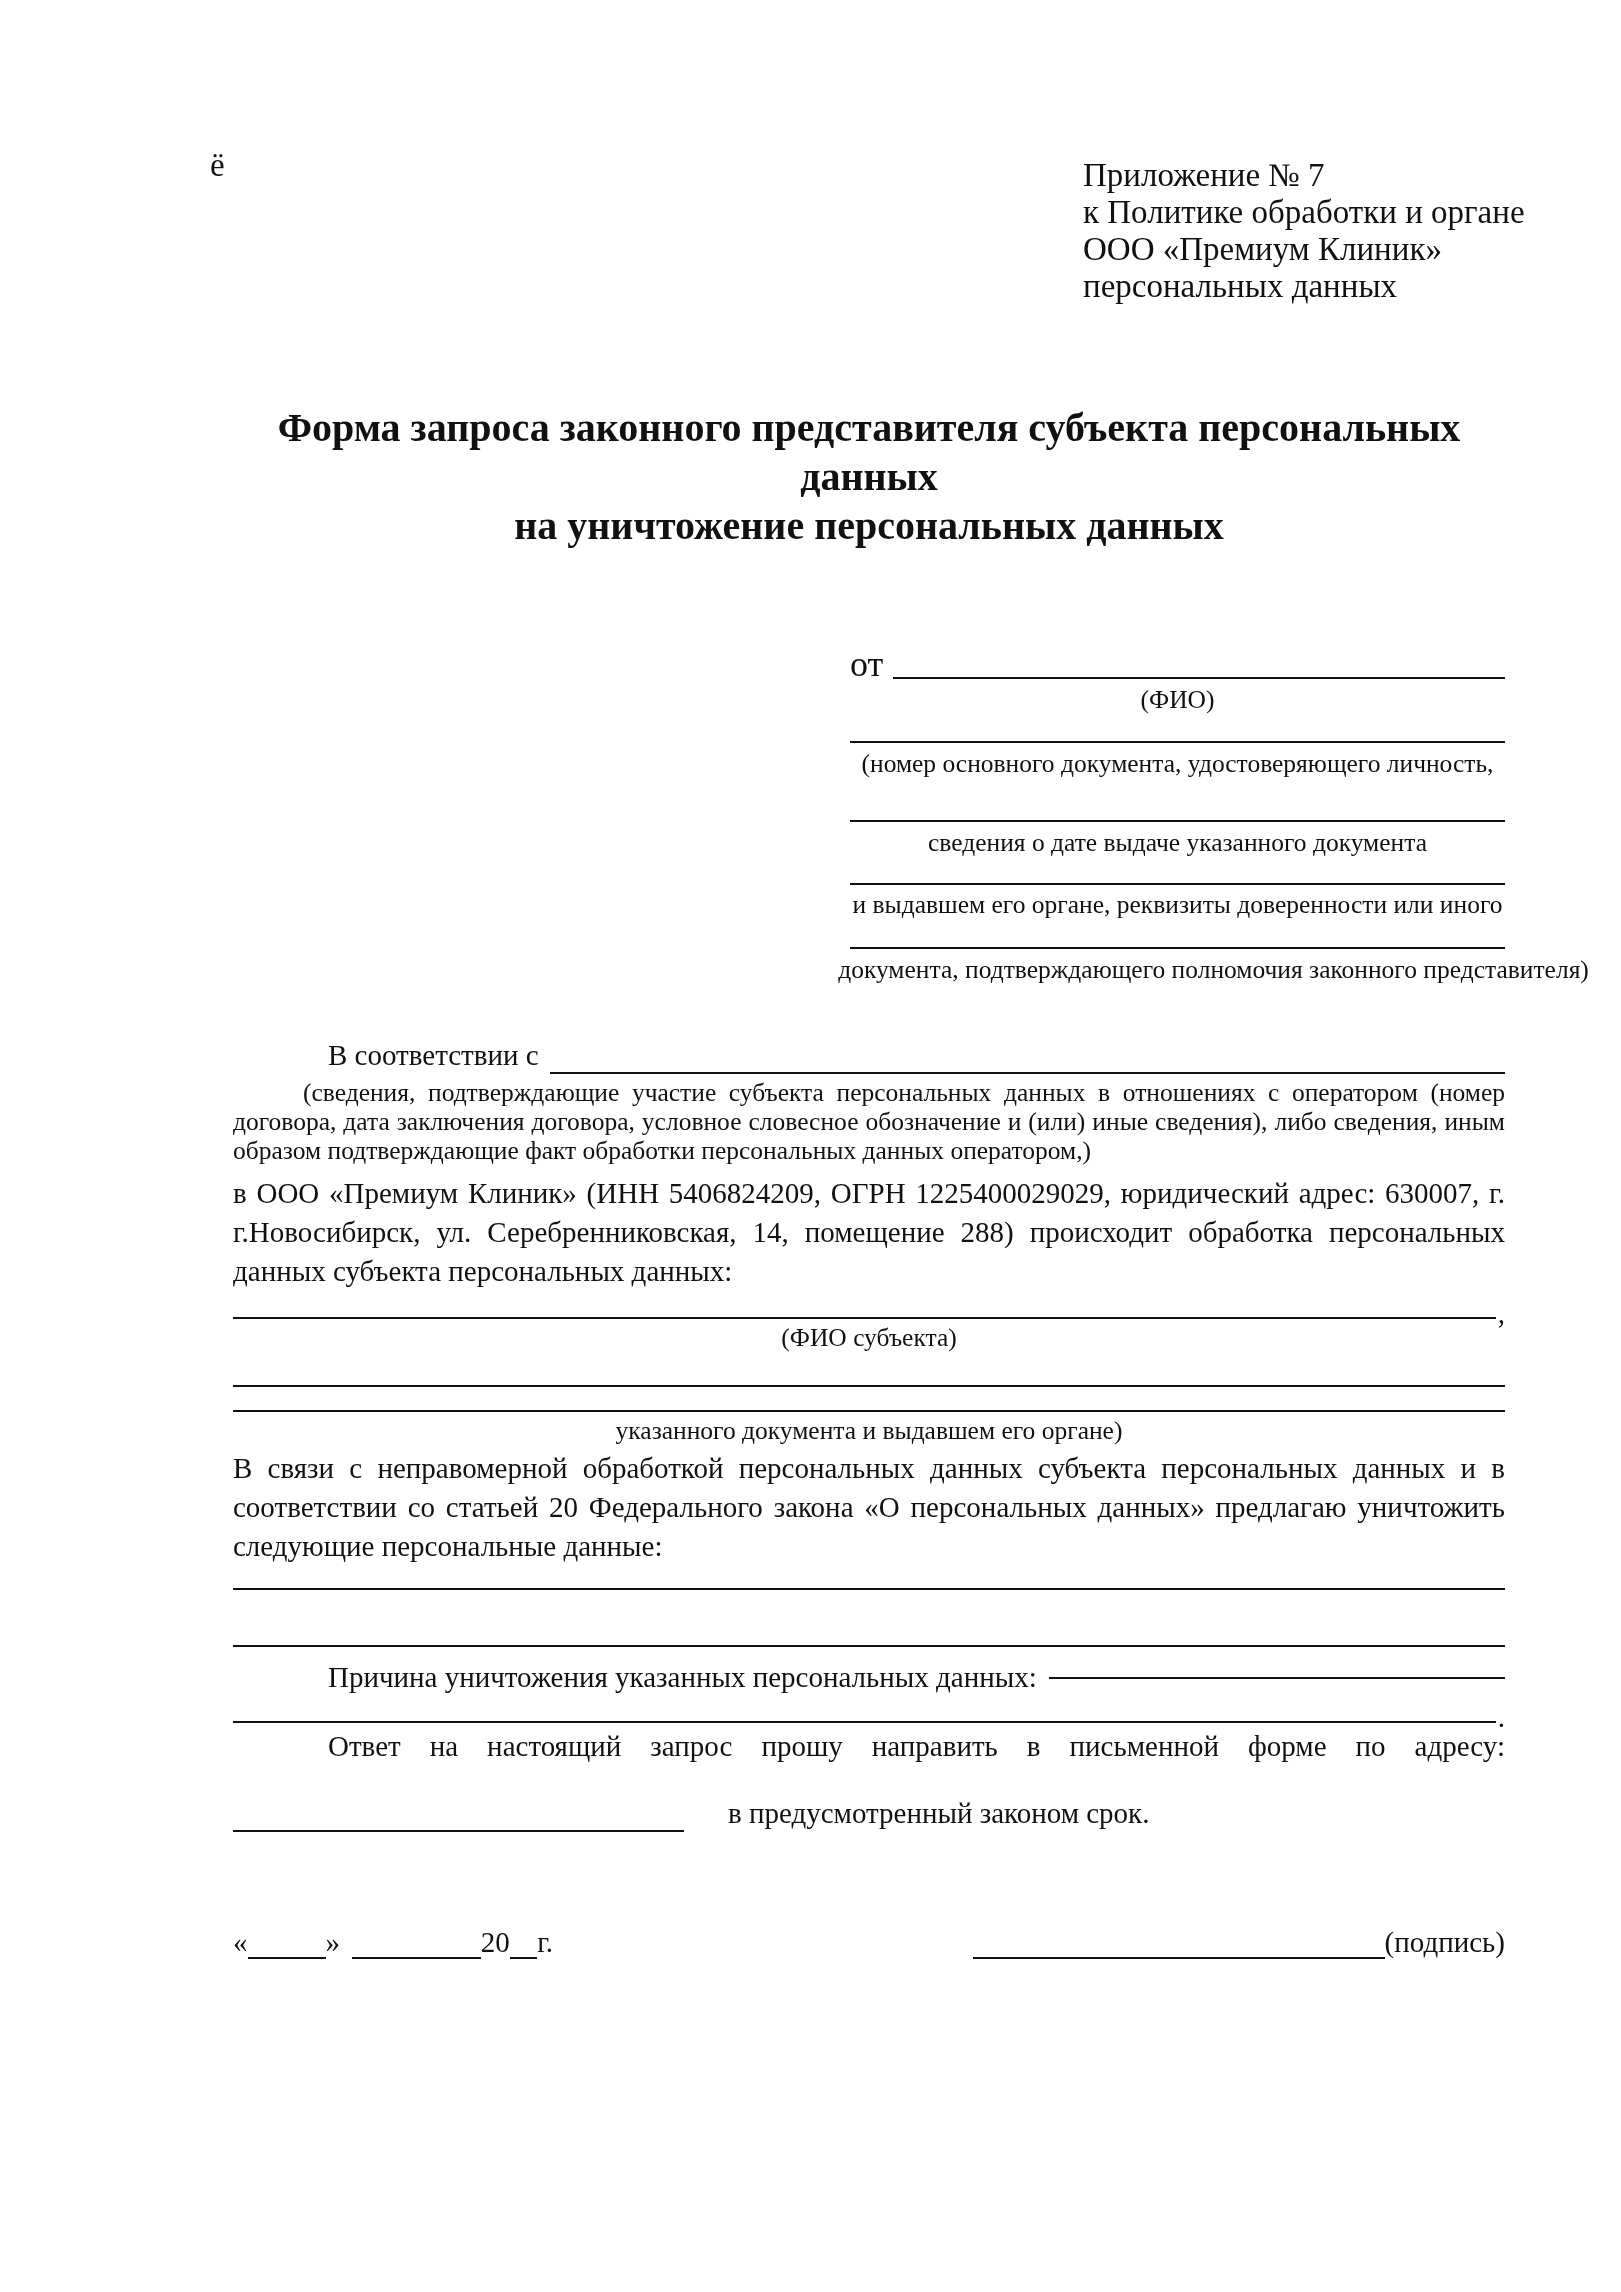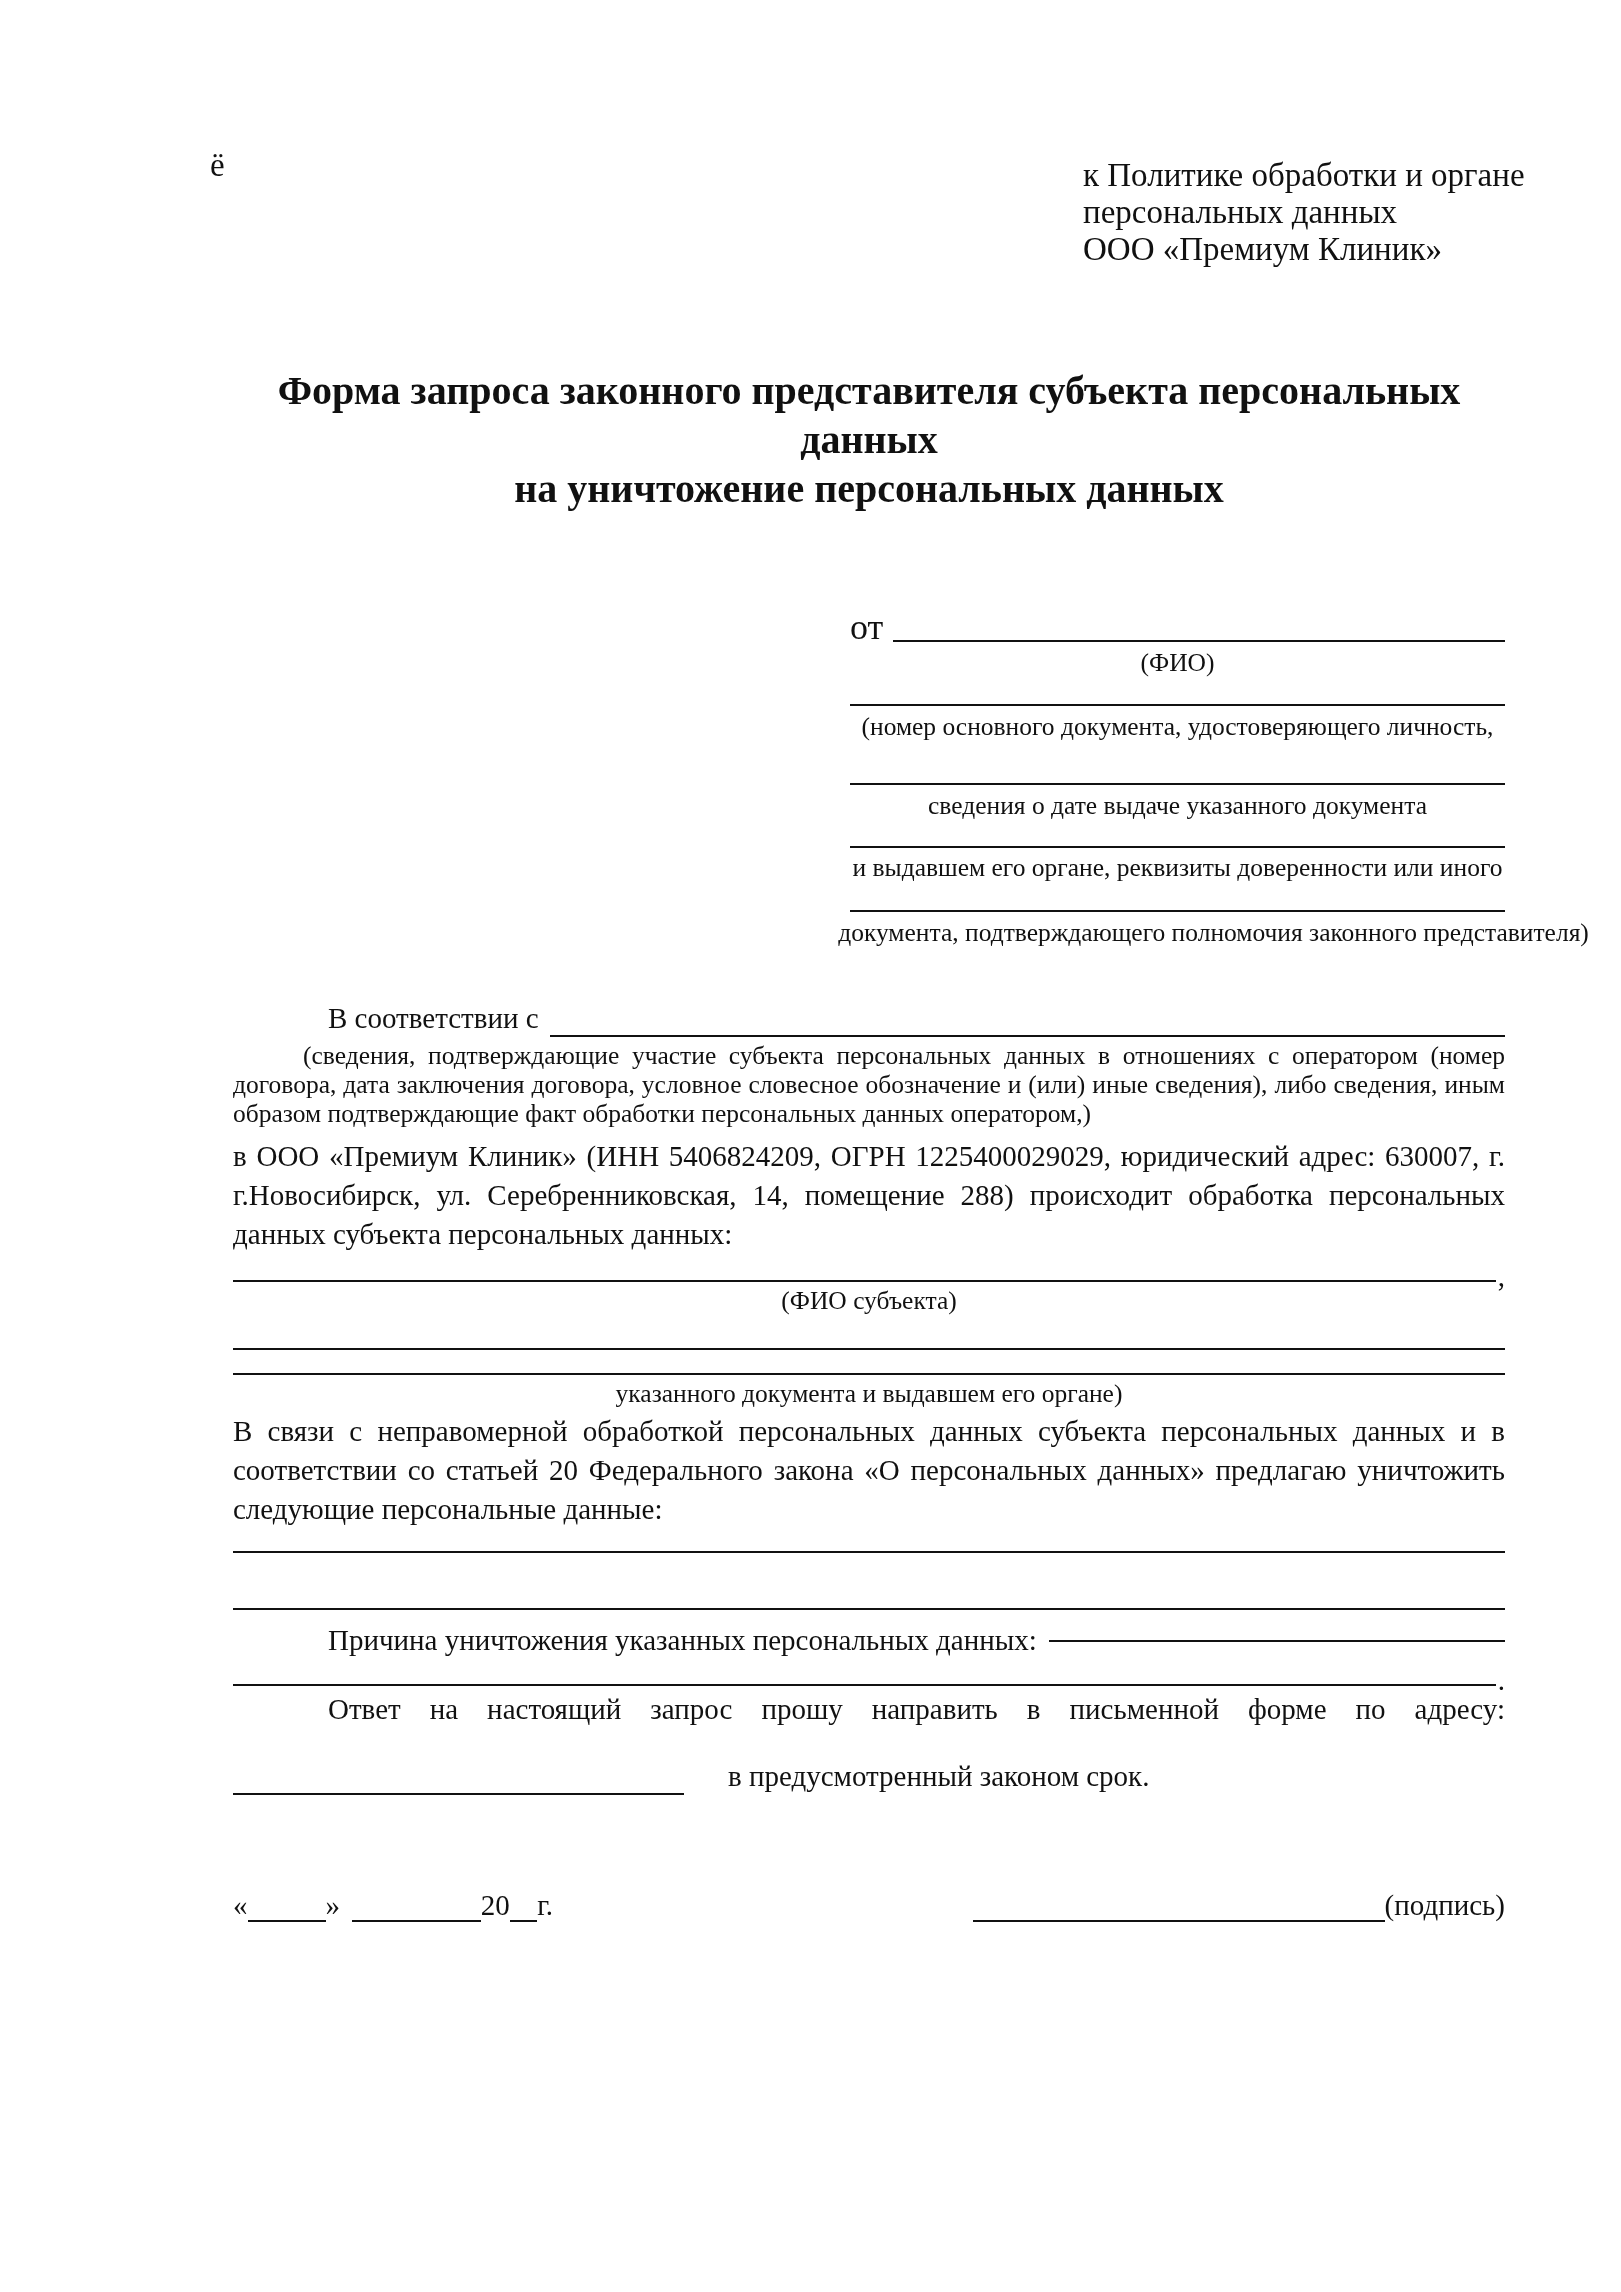--- a/index.html
+++ b/index.html
@@ -77,23 +77,24 @@
   .sigline { width:412px; border-bottom:2.9px solid #111; }
 </style>
 </head>
 <body>
 
 <div class="page">
 
   <div class="stray">ё</div>
 
   <div class="hdr">
+    <div>Приложение № 7</div>
     <div>к Политике обработки и органе</div>
+    <div>ООО «Премиум Клиник»</div>
     <div>персональных данных</div>
-    <div>ООО «Премиум Клиник»</div>
   </div>
 
   <h1 class="title">
     <div>Форма запроса законного представителя субъекта персональных данных</div>
     <div>на уничтожение персональных данных</div>
   </h1>
 
   <div class="addr">
     <div class="addr-from-row">
       <span class="lbl">от</span>

